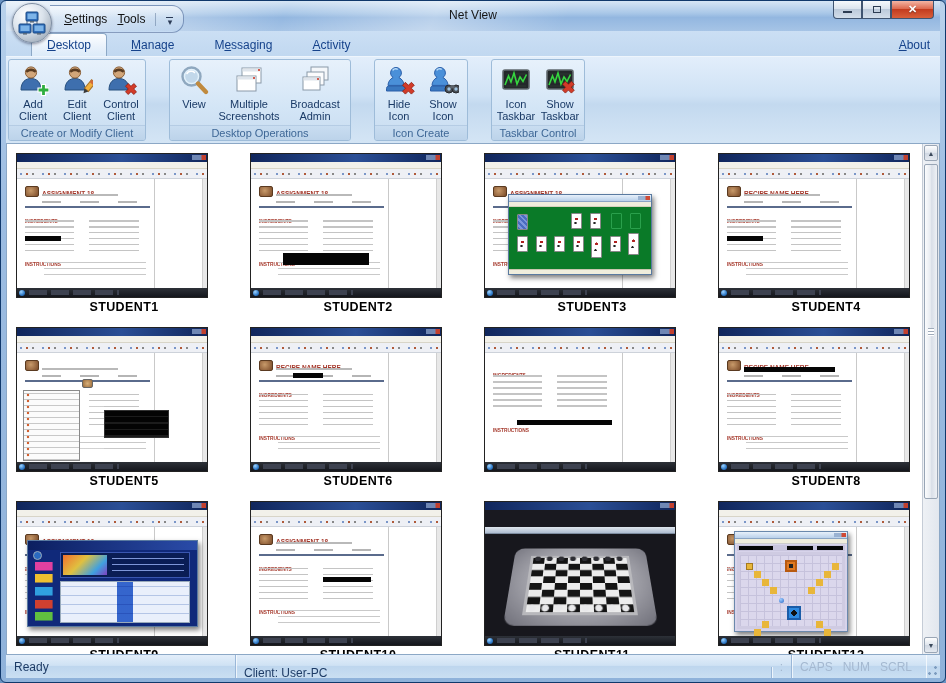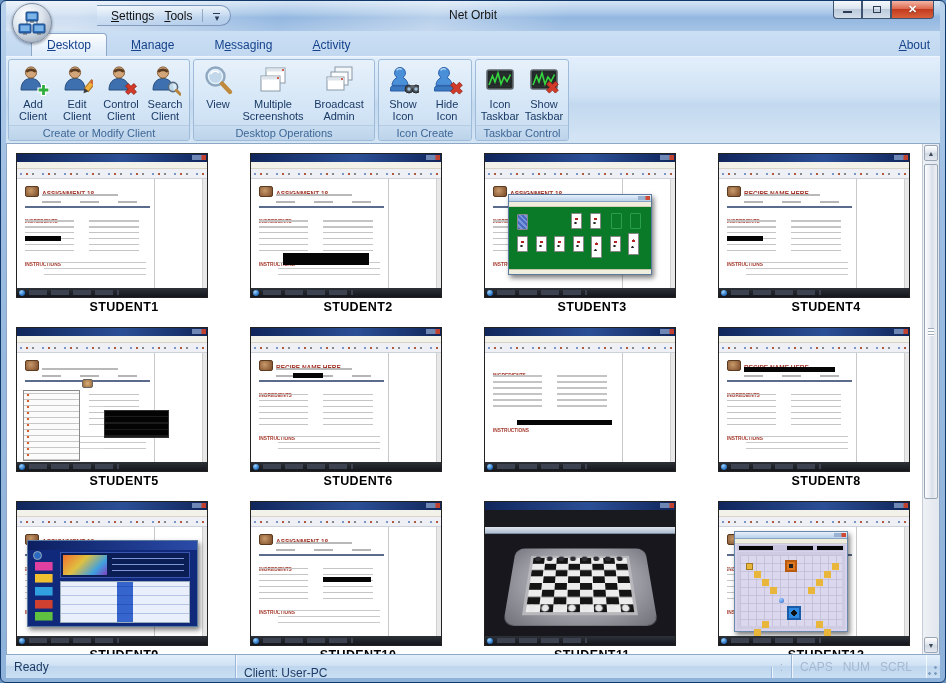--- a/index.html
+++ b/index.html
@@ -14,23 +14,23 @@
   .titlebar{ position:relative; height:30px; flex:0 0 30px;
     background:linear-gradient(#d6e5f5 0%,#aac8e8 40%,#93b7e0 55%,#a6c4e6 100%); }
   .titlebar:before{content:"";position:absolute;inset:0;
     background:linear-gradient(115deg,rgba(255,255,255,.55) 8%,rgba(255,255,255,0) 30%,rgba(255,255,255,.35) 46%,rgba(255,255,255,0) 60%);}
   .apptitle{ position:absolute; left:0; right:0; top:7px; text-align:center; font-size:12px; color:#161616; }
 
   .orb{ position:absolute; left:6px; top:2px; width:40px; height:40px; border-radius:50%;
     background:radial-gradient(circle at 35% 28%, #fdfeff, #dbe3ec 45%, #aeb9c6 75%, #8b98a8);
     border:1px solid #7f8ea2; box-shadow:0 1px 3px rgba(0,0,30,.45); z-index:30;
     display:flex; align-items:center; justify-content:center; }
-  .qat{ position:absolute; left:44px; top:4px; height:21px; z-index:20; display:flex; align-items:center; gap:10px;
+  .qat{ position:absolute; left:44px; top:4px; height:28px; z-index:20; display:flex; align-items:center; gap:10px;
     padding:0 10px 0 14px; border:1px solid rgba(70,100,150,.6); border-left:none;
-    border-radius:0 12px 12px 0; background:linear-gradient(rgba(255,255,255,.55),rgba(185,212,240,.35));margin-left:47px; }
+    border-radius:0 12px 12px 0; background:linear-gradient(rgba(255,255,255,.55),rgba(185,212,240,.35)); }
   .qmenu{ font-size:12px; color:#111; cursor:default; }
   .qat-sep{ width:1px; height:13px; background:rgba(90,115,150,.5); }
   .qat-more{ font-size:9px; color:#2a3a55; display:flex; flex-direction:column; align-items:center; line-height:4px; padding-top:2px;}
   .qat-more i{ display:block; width:7px; border-top:1px solid #2a3a55; margin-bottom:2px; }
 
   .winbtns{ position:absolute; right:6px; top:0; display:flex; z-index:20; }
   .wbtn{ width:29px; height:18px; border:1px solid #3f5470; border-top:none; display:flex; align-items:center; justify-content:center;
     background:linear-gradient(#f6f9fc,#dbe4ee 45%,#bccadb 50%,#d3deea); color:#2c3c52; font-size:10px; }
   .wbtn.min{ border-radius:0 0 0 4px; }
   .wbtn.close{ width:43px; border-radius:0 0 4px 0;
@@ -39,21 +39,21 @@
   .wbtn .dash{ width:9px; border-top:2.5px solid #2c3c52; display:block; margin-top:5px;}
 
   
   .tabrow{ height:25px; flex:0 0 25px; background:linear-gradient(#cbdff4,#c1d8f0); display:flex; align-items:flex-end; padding-left:25px; position:relative;}
   .tab{ font-size:12px; color:#15428b; padding:4px 15px 4px; margin-right:8px; border:1px solid transparent; border-bottom:none; cursor:default;}
   .tab.active{ background:linear-gradient(#fdfeff,#e8f1fb 60%,#dcebf9); border-color:#8ca8c6; border-radius:4px 4px 0 0; }
   .about{ position:absolute; right:10px; bottom:4px; font-size:12px; color:#15428b; cursor:default;}
 
   
   .ribbon{ height:88px; flex:0 0 88px; background:linear-gradient(#e2eefb,#cfe2f5 45%,#c3d9ef 55%,#d4e5f5);
-    border-top:1px solid #eef5fc; border-bottom:1px solid #8ca8c6; display:flex; padding:2px 18px 2px 2px; }
+    border-top:1px solid #eef5fc; border-bottom:1px solid #8ca8c6; display:flex; padding:2px 18px 2px 2px;gap:20px; }
   .rgroup{ height:82px; border:1px solid #9ebcd9; border-radius:3px; margin-right:3px; display:flex; flex-direction:column;
     background:linear-gradient(#e7f1fb,#d3e5f6 60%,#c8dcf0); overflow:hidden; }
   .rbuttons{ flex:1; display:flex; align-items:flex-start; padding:2px 2px 0 2px; }
   .rbtn{ width:44px; display:flex; flex-direction:column; align-items:center; padding-top:2px; cursor:default; border-radius:3px;}
   .rbtn.wide{ width:66px; }
   .ricon{ width:32px; height:32px; display:block; }
   .rlabel{ font-size:11px; line-height:12px; color:#1a3a66; text-align:center; margin-top:2px; white-space:pre-line;}
   .rgroup-label{ height:15px; flex:0 0 15px; background:linear-gradient(#c9ddf1,#bcd3ea); border-top:1px solid #b5cce4;
     font-size:11px; color:#3e6796; text-align:center; line-height:14px; }
 
@@ -234,21 +234,21 @@
           <rect x="20" y="25" width="4" height="1.6" fill="#5a6b7e"></rect>
         </g>
       </svg>
     </div>
     <div class="qat">
       <span class="qmenu"><u>S</u>ettings</span>
       <span class="qmenu"><u>T</u>ools</span>
       <span class="qat-sep"></span>
       <span class="qat-more"><i></i>▾</span>
     </div>
-    <div class="apptitle">Net Orbit</div>
+    <div class="apptitle">Net View</div>
     <div class="winbtns">
       <div class="wbtn min">
           <span class="dash"></span>
         </div>
       <div class="wbtn max">
           <span class="box"></span>
         </div>
       <div class="wbtn close">✕</div>
     </div>
   </div>
@@ -289,30 +289,20 @@
         </div>
         <div class="rbtn">
           <svg class="ricon" viewBox="0 0 32 32">
             <path d="M4 26c0-8 4.5-11.5 10-11.5S24 18 24 26z" fill="#3e6fae" stroke="#27507f"></path>
             <circle cx="14" cy="8.5" r="5.6" fill="#d2a679" stroke="#8a5f37"></circle>
             <path d="M8.7 7c1-3.4 9.6-3.4 10.6 0l-1.2 1.8c-2.1-2.2-6.1-2.2-8.2 0z" fill="#5a3c22"></path>
             <path d="M20.5 22.2l2.7-2.7 2.8 2.8 2.8-2.8 2.7 2.7-2.8 2.8 2.8 2.8-2.7 2.7-2.8-2.8-2.8 2.8-2.7-2.7 2.8-2.8z" fill="#d23b29" stroke="#8e1f12" stroke-width=".8"></path>
           </svg>
           <span class="rlabel">Control Client</span>
         </div>
-        <div class="rbtn">
-          <svg class="ricon" viewBox="0 0 32 32">
-            <path d="M4 26c0-8 4.5-11.5 10-11.5S24 18 24 26z" fill="#3e6fae" stroke="#27507f"></path>
-            <circle cx="14" cy="8.5" r="5.6" fill="#d2a679" stroke="#8a5f37"></circle>
-            <path d="M8.7 7c1-3.4 9.6-3.4 10.6 0l-1.2 1.8c-2.1-2.2-6.1-2.2-8.2 0z" fill="#5a3c22"></path>
-            <circle cx="24" cy="23" r="4.6" fill="#d8ecf8" fill-opacity=".85" stroke="#5a6b7e" stroke-width="1.6"></circle>
-            <line x1="27.4" y1="26.4" x2="31.2" y2="30.2" stroke="#b5853f" stroke-width="3" stroke-linecap="round"></line>
-          </svg>
-          <span class="rlabel">Search Client</span>
-        </div>
       </div>
       <div class="rgroup-label">Create or Modify Client</div>
     </div>
 
     <div class="rgroup">
       <div class="rbuttons">
         <div class="rbtn">
           <svg class="ricon" viewBox="0 0 32 32">
             <circle cx="13.5" cy="12.5" r="9" fill="#e2f1fb" stroke="#8fa8bf" stroke-width="2.4"></circle>
             <circle cx="13.5" cy="12.5" r="6.3" fill="#c2d8ea"></circle>
@@ -341,41 +331,41 @@
             <circle cx="19" cy="15" r="1.1" fill="#cf3b2a"></circle>
           </svg>
           <span class="rlabel">Broadcast Admin</span>
         </div>
       </div>
       <div class="rgroup-label">Desktop Operations</div>
     </div>
 
     <div class="rgroup">
       <div class="rbuttons">
+        <div class="rbtn">
+          <svg class="ricon" viewBox="0 0 32 32">
+            <path d="M13 3.5c3 0 5.4 2.4 5.4 5.4 0 1.9-1 3.6-2.5 4.6 3 1.4 5.1 4.4 5.1 7.9H5c0-3.5 2.1-6.5 5.1-7.9C8.6 12.5 7.6 10.8 7.6 8.9c0-3 2.4-5.4 5.4-5.4z" fill="#4a90d9" stroke="#2a5ea8"></path>
+            <path d="M6 22h14c1.5 0 2.5 1 2.5 2.5V27H3.5v-2.5C3.5 23 4.5 22 6 22z" fill="#3a78c0" stroke="#2a5ea8"></path>
+            <path d="M10 6c.8-1.2 3-1.6 4.2-.8" stroke="#bcdcf8" stroke-width="1.4" fill="none" stroke-linecap="round"></path>
+            <path d="M19.5 21.2l2.9-2.9 3 3 3-3 2.9 2.9-3 3 3 3-2.9 2.9-3-3-3 3-2.9-2.9 3-3z" fill="#d23b29" stroke="#8e1f12" stroke-width=".8"></path>
+          </svg>
+          <span class="rlabel">Hide Icon</span>
+        </div>
         <div class="rbtn">
           <svg class="ricon" viewBox="0 0 32 32">
             <path d="M13 3.5c3 0 5.4 2.4 5.4 5.4 0 1.9-1 3.6-2.5 4.6 3 1.4 5.1 4.4 5.1 7.9H5c0-3.5 2.1-6.5 5.1-7.9C8.6 12.5 7.6 10.8 7.6 8.9c0-3 2.4-5.4 5.4-5.4z" fill="#4a90d9" stroke="#2a5ea8"></path>
             <path d="M6 22h14c1.5 0 2.5 1 2.5 2.5V27H3.5v-2.5C3.5 23 4.5 22 6 22z" fill="#3a78c0" stroke="#2a5ea8"></path>
             <path d="M10 6c.8-1.2 3-1.6 4.2-.8" stroke="#bcdcf8" stroke-width="1.4" fill="none" stroke-linecap="round"></path>
             <circle cx="22" cy="25" r="4" fill="#4a4f55" stroke="#26292d"></circle>
             <circle cx="29" cy="25" r="4" fill="#4a4f55" stroke="#26292d"></circle>
             <rect x="23.5" y="21" width="4" height="3.4" fill="#5d646b"></rect>
             <circle cx="22" cy="25" r="1.7" fill="#9fc4e2"></circle>
             <circle cx="29" cy="25" r="1.7" fill="#9fc4e2"></circle>
           </svg>
           <span class="rlabel">Show Icon</span>
-        </div>
-        <div class="rbtn">
-          <svg class="ricon" viewBox="0 0 32 32">
-            <path d="M13 3.5c3 0 5.4 2.4 5.4 5.4 0 1.9-1 3.6-2.5 4.6 3 1.4 5.1 4.4 5.1 7.9H5c0-3.5 2.1-6.5 5.1-7.9C8.6 12.5 7.6 10.8 7.6 8.9c0-3 2.4-5.4 5.4-5.4z" fill="#4a90d9" stroke="#2a5ea8"></path>
-            <path d="M6 22h14c1.5 0 2.5 1 2.5 2.5V27H3.5v-2.5C3.5 23 4.5 22 6 22z" fill="#3a78c0" stroke="#2a5ea8"></path>
-            <path d="M10 6c.8-1.2 3-1.6 4.2-.8" stroke="#bcdcf8" stroke-width="1.4" fill="none" stroke-linecap="round"></path>
-            <path d="M19.5 21.2l2.9-2.9 3 3 3-3 2.9 2.9-3 3 3 3-2.9 2.9-3-3-3 3-2.9-2.9 3-3z" fill="#d23b29" stroke="#8e1f12" stroke-width=".8"></path>
-          </svg>
-          <span class="rlabel">Hide Icon</span>
         </div>
       </div>
       <div class="rgroup-label">Icon Create</div>
     </div>
 
     <div class="rgroup">
       <div class="rbuttons">
         <div class="rbtn">
           <svg class="ricon" viewBox="0 0 32 32">
             <rect x="3" y="6" width="26" height="19" rx="2" fill="#23282form3" style="fill:#23282a" stroke="#60686d" stroke-width="1.6"></rect>

